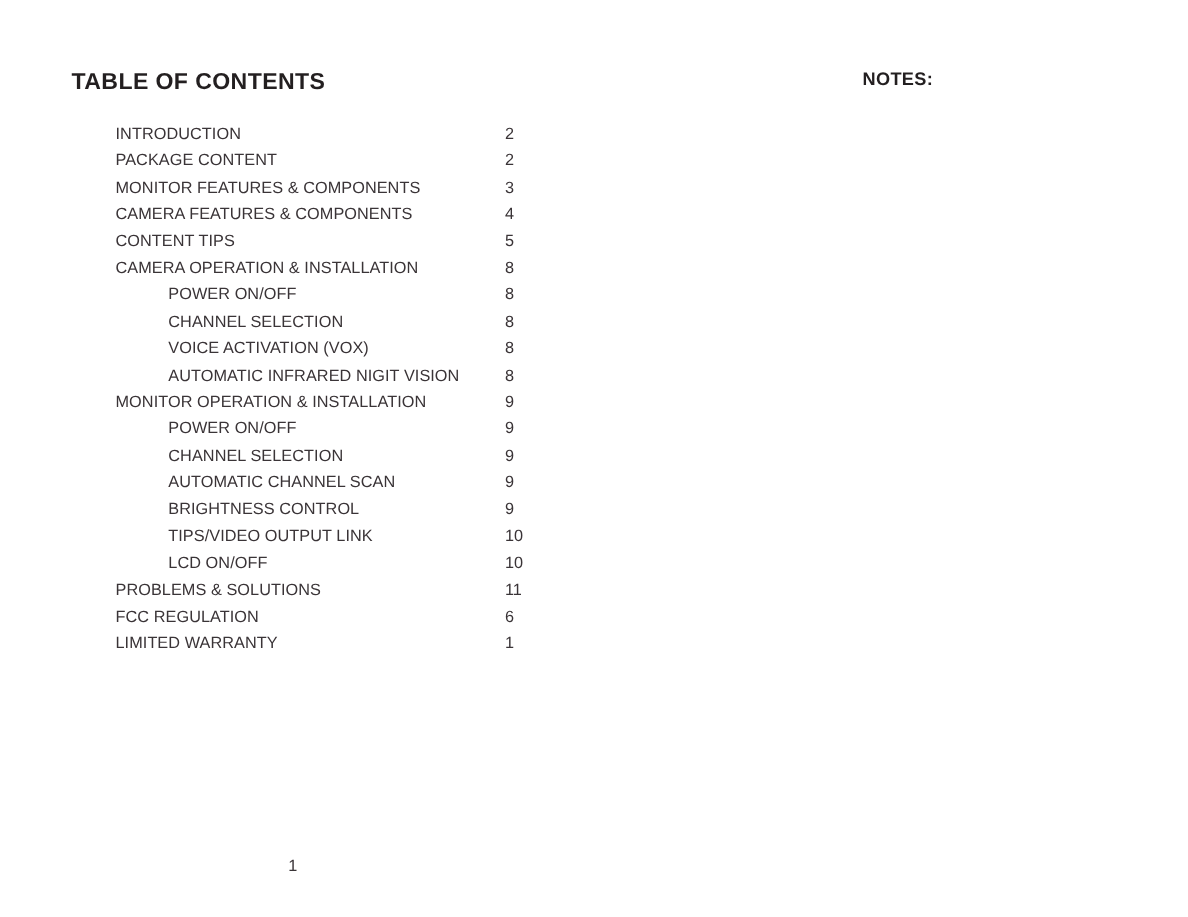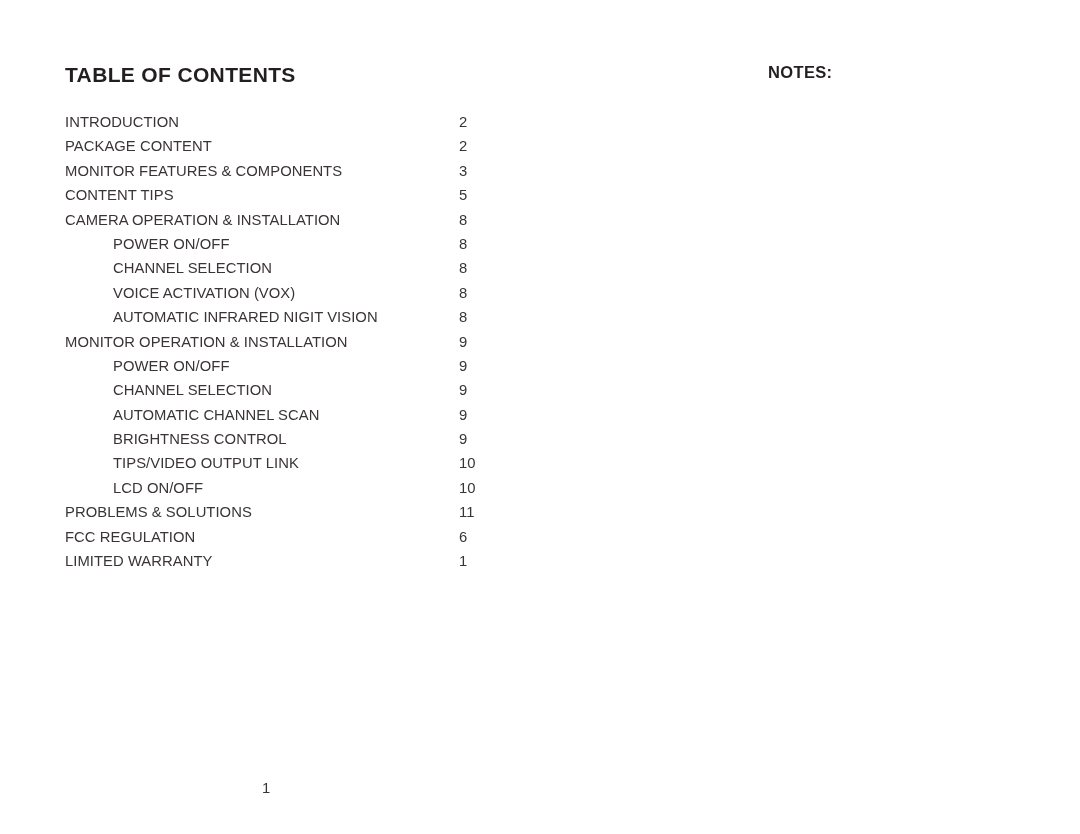--- a/index.html
+++ b/index.html
@@ -30,21 +30,21 @@
     top: 63px;
     font-size: 21px;
     font-weight: bold;
     letter-spacing: 0.35px;
     color: #231f20;
     white-space: nowrap;
   }
 
   .heading-notes {
     position: absolute;
-    left: 768px;
+    left: 784px;
     top: 63px;
     font-size: 16.5px;
     font-weight: bold;
     letter-spacing: 0.35px;
     color: #231f20;
     white-space: nowrap;
   }
 
   
   .toc-list {
@@ -59,20 +59,21 @@
     height: 24.4px;
     line-height: 24.4px;
     white-space: nowrap;
   }
 
   .toc-label {
     display: inline-block;
     font-size: 14.8px;
     color: #3a3437;
     letter-spacing: 0.05px;
+    margin-left: 40px;
   }
 
   .toc-row.indent .toc-label {
     padding-left: 48px;
   }
 
   .toc-page {
     position: absolute;
     left: 394px;
     top: 0;
@@ -105,20 +106,21 @@
 <div class="page">
 
   <div class="heading-toc">TABLE OF CONTENTS</div>
 
   <div class="heading-notes">NOTES:</div>
 
   <div class="toc-list" id="toc-list">
       <div class="toc-row"><span class="toc-label">INTRODUCTION</span><span class="toc-page">2</span></div>
       <div class="toc-row"><span class="toc-label">PACKAGE CONTENT</span><span class="toc-page">2</span></div>
       <div class="toc-row"><span class="toc-label">MONITOR FEATURES &amp; COMPONENTS</span><span class="toc-page">3</span></div>
+      <div class="toc-row"><span class="toc-label">CAMERA FEATURES &amp; COMPONENTS</span><span class="toc-page">4</span></div>
       <div class="toc-row"><span class="toc-label">CONTENT TIPS</span><span class="toc-page">5</span></div>
       <div class="toc-row"><span class="toc-label">CAMERA OPERATION &amp; INSTALLATION</span><span class="toc-page">8</span></div>
       <div class="toc-row indent"><span class="toc-label">POWER ON/OFF</span><span class="toc-page">8</span></div>
       <div class="toc-row indent"><span class="toc-label">CHANNEL SELECTION</span><span class="toc-page">8</span></div>
       <div class="toc-row indent"><span class="toc-label">VOICE ACTIVATION (VOX)</span><span class="toc-page">8</span></div>
       <div class="toc-row indent"><span class="toc-label">AUTOMATIC INFRARED NIGIT VISION</span><span class="toc-page">8</span></div>
       <div class="toc-row"><span class="toc-label">MONITOR OPERATION &amp; INSTALLATION</span><span class="toc-page">9</span></div>
       <div class="toc-row indent"><span class="toc-label">POWER ON/OFF</span><span class="toc-page">9</span></div>
       <div class="toc-row indent"><span class="toc-label">CHANNEL SELECTION</span><span class="toc-page">9</span></div>
       <div class="toc-row indent"><span class="toc-label">AUTOMATIC CHANNEL SCAN</span><span class="toc-page">9</span></div>

